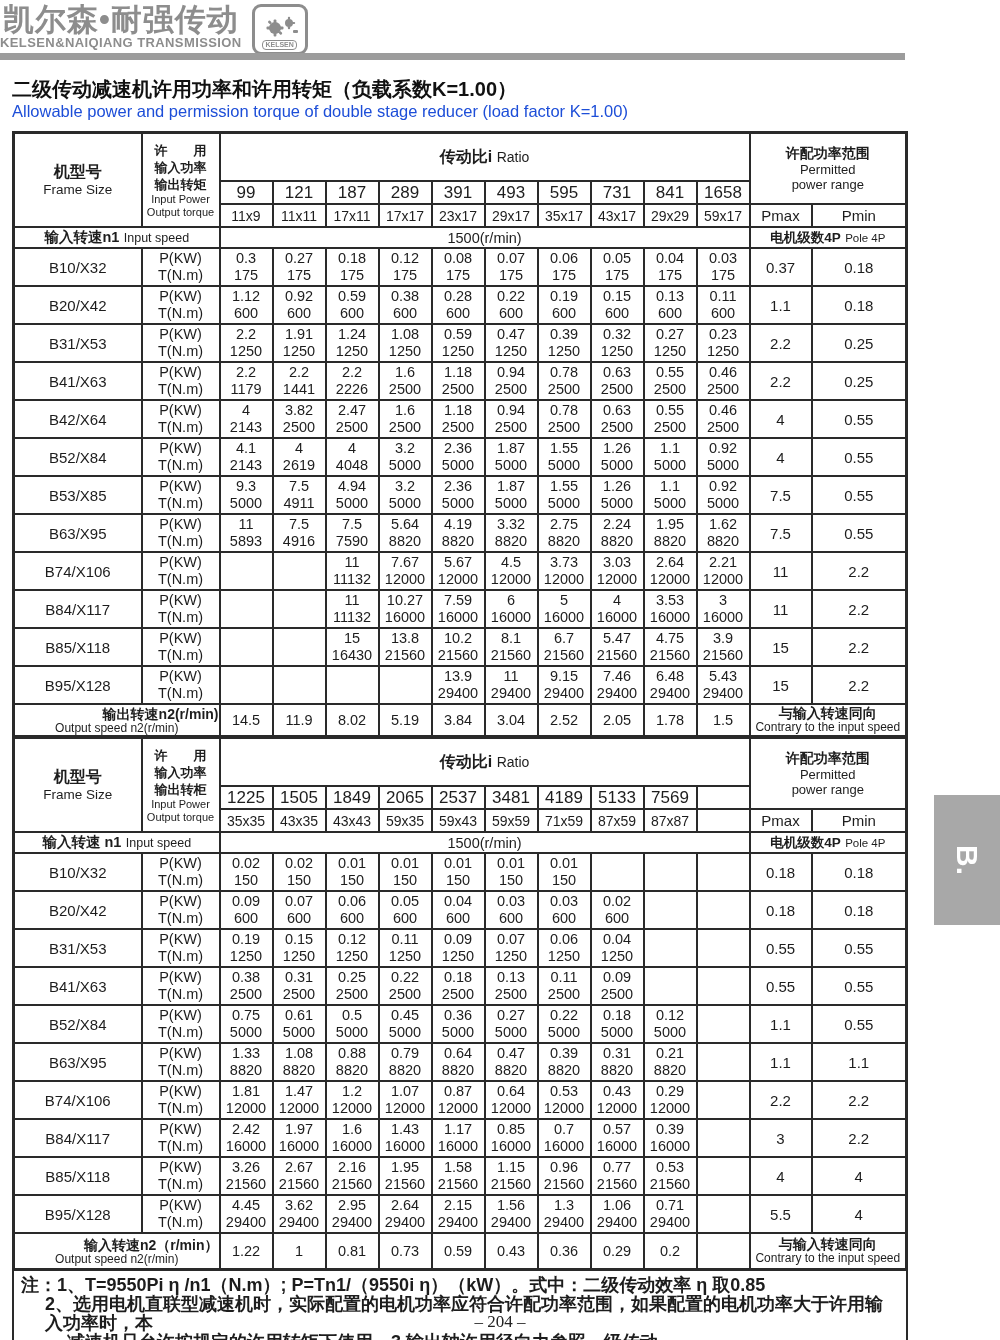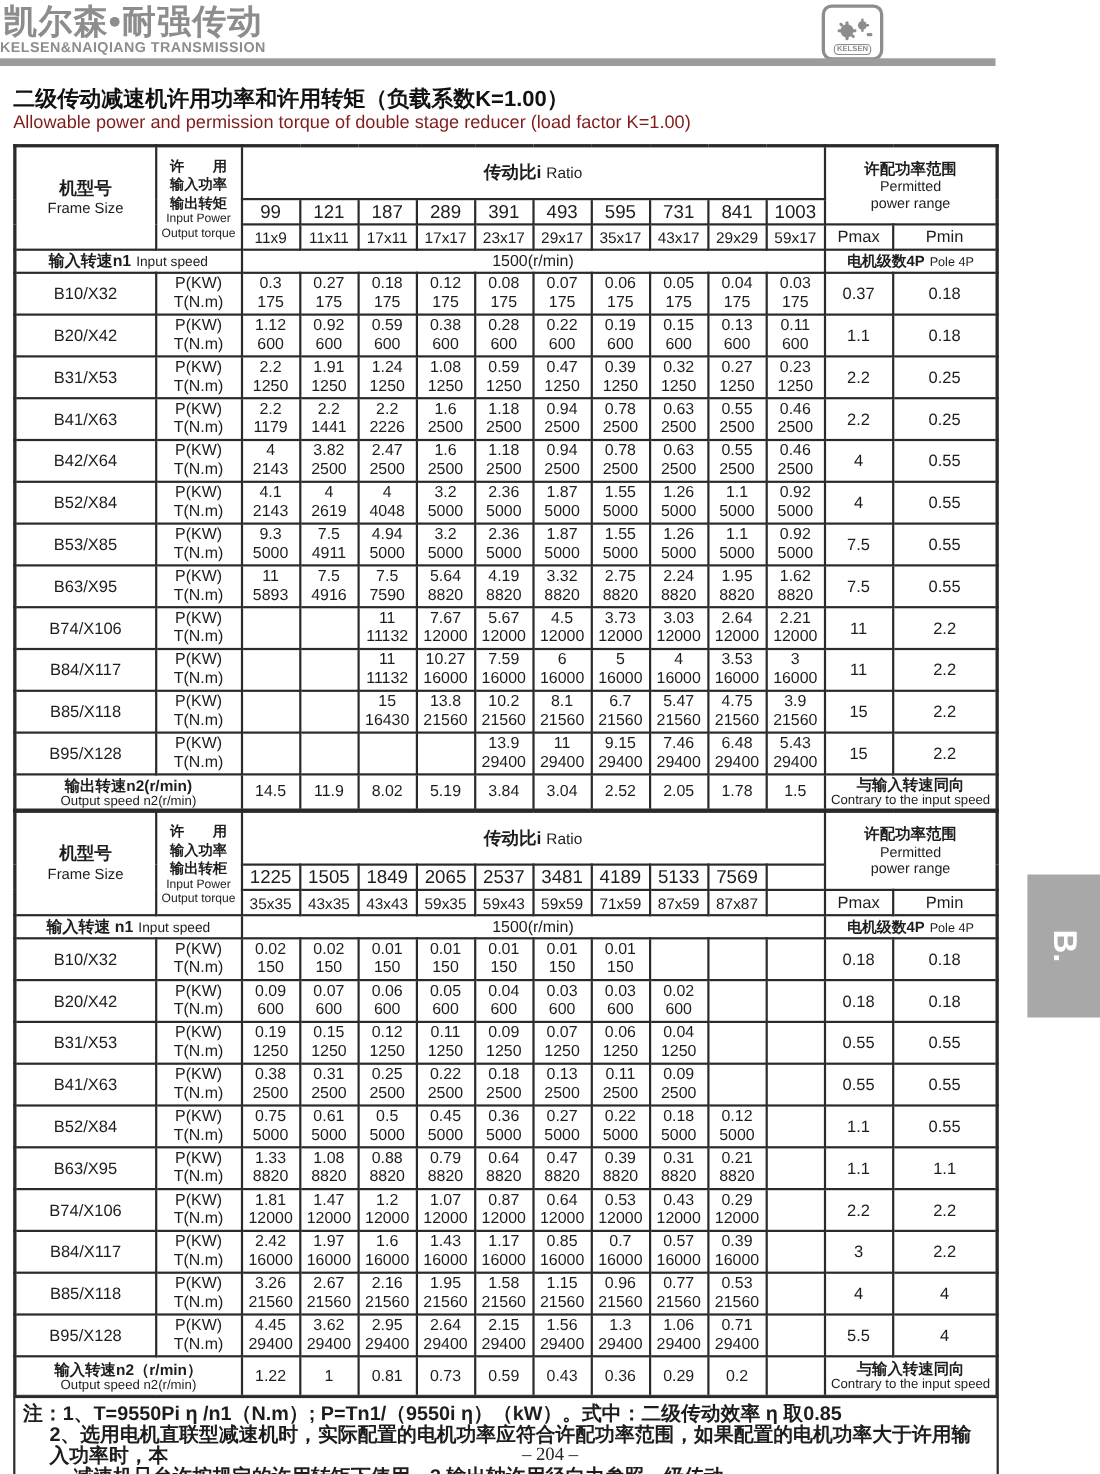--- a/index.html
+++ b/index.html
@@ -1,33 +1,33 @@
 <!DOCTYPE html>
 <html><head>
 <meta charset="utf-8">
 <style>
   html,body{margin:0;padding:0;background:#fff;}
   .page{position:relative;width:1000px;height:1340px;background:#fff;color:#1d1d1d;
         font-family:"Liberation Sans","DejaVu Sans",sans-serif;overflow:hidden;}
 
   
-  .hdr{position:absolute;top:4px;left:0;width:803px;display:flex;justify-content:space-between;
+  .hdr{position:absolute;top:4px;left:0;width:803px;display:flex;justify-content:flex-start;
        align-items:flex-start;gap:10px;}
   .brand{text-align:center;}
   .brand-cn{font-size:31px;font-weight:bold;color:#8d8d8d;letter-spacing:1px;line-height:32px;}
   .brand-en{font-size:13px;font-weight:bold;color:#8d8d8d;letter-spacing:.4px;line-height:13px;}
   .logo-box{width:50px;height:45px;border:3px solid #8d8d8d;border-radius:9px;position:relative;
             display:flex;flex-direction:column;align-items:center;justify-content:flex-end;}
   .logo-kelsen{font-size:7px;font-weight:bold;color:#8d8d8d;border:1.5px solid #8d8d8d;
                border-radius:4px;padding:0 2px;margin-bottom:2px;line-height:8px;}
   .gray-bar{position:absolute;top:53px;left:0;width:905px;height:7px;background:#9c9c9c;}
 
   
   .title-cn{position:absolute;top:76px;left:12px;font-size:20px;font-weight:bold;color:#111;}
-  .title-en{position:absolute;top:102px;left:12px;font-size:16.5px;color:#7f1d1d;}
+  .title-en{position:absolute;top:102px;left:12px;font-size:16.5px;color:#1d4ed8;}
 
   
   .tables{position:absolute;top:131px;left:12px;width:897px;}
   table.t{border-collapse:collapse;table-layout:fixed;width:893px;border:3px solid #2a2a2a;}
   table.t + table.t, .notes{margin-top:-2px;}
   .t th,.t td{border:2px solid #2a2a2a;padding:0;text-align:center;vertical-align:middle;
               font-weight:normal;overflow:hidden;}
   .r1 th{height:46px;}
   .framehead{font-weight:bold;}
   .fh-cn{font-size:16px;font-weight:bold;line-height:20px;text-align:center;}
@@ -49,21 +49,21 @@
   .pole-cn{font-size:13.5px;font-weight:bold;}
   .pole-en{font-size:11.5px;}
   .data-row td{height:36px;}
   .frame{font-size:15px;}
   .ptlab div,.val div{height:17px;line-height:17px;}
   .ptlab{font-size:14.5px;}
   .val{font-size:14.5px;}
   .pmx,.pmn{font-size:15px;}
   .out-row td{height:30px;}
   .out-row-tall td{height:34px;}
-  .os-cn{font-size:14px;font-weight:bold;line-height:16px;}
+  .os-cn{font-size:14px;font-weight:bold;line-height:16px;text-align:right;}
   .os-en{font-size:12px;line-height:13px;text-align:center;}
   .os-val{font-size:14.5px;}
   .dir-cn{font-size:14px;font-weight:bold;line-height:15px;}
   .dir-en{font-size:12px;line-height:13px;}
 
   
   .notes{border:2.5px solid #2a2a2a;width:878px;padding:5px 7px 6px 7px;background:#fff;}
   .note-cn{font-size:18px;font-weight:bold;line-height:19px;}
   .note-en{font-size:12px;line-height:15.5px;}
   .ind1{padding-left:24px;}
@@ -156,21 +156,21 @@
         <tr>
             <th class="rnum">99</th>
             <th class="rnum">121</th>
             <th class="rnum">187</th>
             <th class="rnum">289</th>
             <th class="rnum">391</th>
             <th class="rnum">493</th>
             <th class="rnum">595</th>
             <th class="rnum">731</th>
             <th class="rnum">841</th>
-            <th class="rnum">1003</th>
+            <th class="rnum">1658</th>
           </tr>
         <tr>
           <th class="rcode">11x9</th>
             <th class="rcode">11x11</th>
             <th class="rcode">17x11</th>
             <th class="rcode">17x17</th>
             <th class="rcode">23x17</th>
             <th class="rcode">29x17</th>
             <th class="rcode">35x17</th>
             <th class="rcode">43x17</th>

